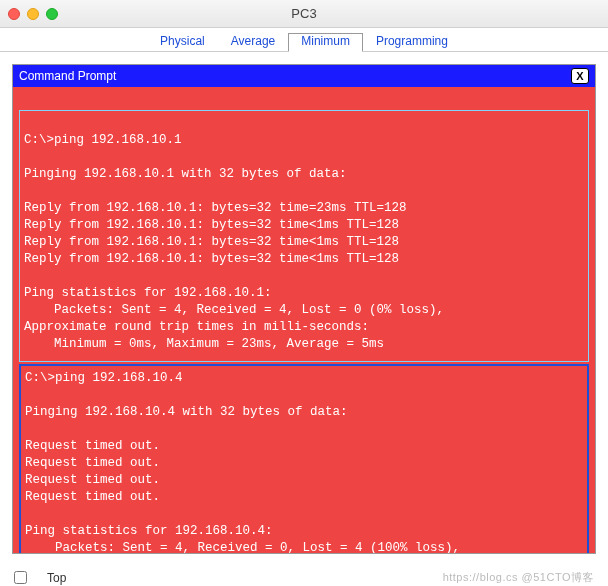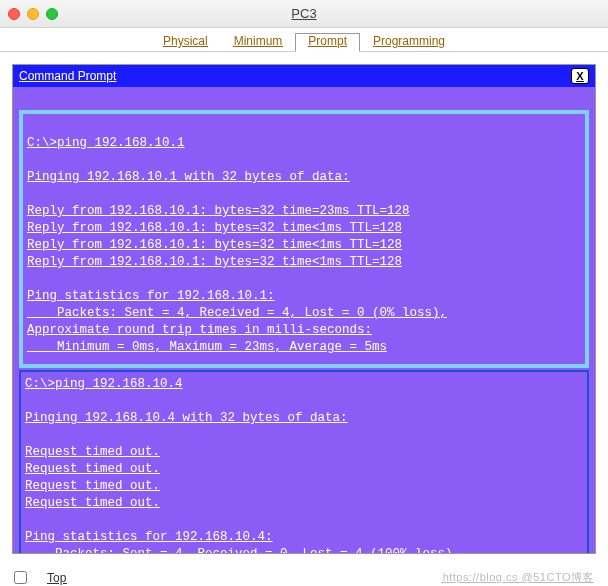--- a/index.html
+++ b/index.html
@@ -1,54 +1,54 @@
 <!DOCTYPE html>
 <html><head>
 <meta charset="utf-8">
 <style>
-  * { margin: 0; padding: 0; box-sizing: border-box; text-decoration: underline; }
+  * { margin: 0; padding: 0; box-sizing: border-box; }
   body { width: 608px; height: 586px; font-family: -apple-system, BlinkMacSystemFont, "Segoe UI", sans-serif; background: #fff; overflow: hidden; }
   .titlebar { height: 28px; background: linear-gradient(#f6f6f6,#e8e8e8); border-bottom: 1px solid #d0d0d0; display: flex; align-items: center; padding: 0 8px; position: relative; }
   .traffic { display: flex; gap: 7px; }
   .dot { width: 12px; height: 12px; border-radius: 50%; }
   .dot.red { background: #ff5f57; border: 0.5px solid #e2463f;}
   .dot.yellow { background: #febc2e; border:0.5px solid #e1a116;}
   .dot.green { background: #28c840; border:0.5px solid #1aab29;}
   .titlebar .title { position: absolute; left: 0; right: 0; text-align: center; font-size: 13px; color: #444; }
   .tabs { display: flex; justify-content: center; gap: 0; border-bottom: 1px solid #ccc; background: #fff; height: 24px; align-items: flex-end;}
-  .tab { padding: 0 12px 3px 12px; font-size: 12px; color: #a16207; border: 1px solid transparent; border-bottom: none; cursor: pointer;}
+  .tab { padding: 0 12px 3px 12px; font-size: 12px; color: #1d4ed8; border: 1px solid transparent; border-bottom: none; cursor: pointer;}
   .tab.active { border: 1px solid #999; border-bottom: 1px solid #fff; margin-bottom: -1px; background: #fff;}
   .content-area { padding: 12px; }
-  .panel { border: 1px solid #999; background: #8b5cf6; height: 490px; display: flex; flex-direction: column;}
+  .panel { border: 1px solid #999; background: #ef4444; height: 490px; display: flex; flex-direction: column;}
   .panel-header { background: #1b1bff; color: #fff; font-size: 12px; padding: 3px 6px; display: flex; justify-content: space-between; align-items: center;}
   .close-x { background: #fff; color: #000; border: 1px solid #000; font-size: 11px; font-weight: bold; width: 18px; height: 16px; display: flex; align-items: center; justify-content: center; border-radius: 3px; cursor: pointer;}
   .terminal { flex: 1; padding: 6px 6px; color: #fff; font-family: "Courier New", monospace; font-size: 12.5px; line-height: 17px; white-space: pre; overflow: hidden; }
-  .box-red { border: 4px solid #7dd3fc; padding: 4px 4px 8px 4px; margin-bottom: 2px; }
+  .box-red { border: 1px solid #7dd3fc; padding: 4px 4px 8px 4px; margin-bottom: 2px; }
   .box-yellow { border: 2px solid #1d4ed8; padding: 4px 16px 8px 4px; margin-bottom: 2px;}
   .footer { display: flex; align-items: center; gap: 6px; padding: 4px 14px; font-size: 12px; color: #333; justify-content: space-between;}
   .footer-left { display:flex; align-items:center; gap:20px;}
   .watermark { color: #bbb; font-size: 11px; letter-spacing: 0.5px;}
   input[type=checkbox]{ width:13px; height:13px;}
 </style>
 </head>
 <body>
 
 <div class="titlebar">
   <div class="traffic">
     <div class="dot red"></div>
     <div class="dot yellow"></div>
     <div class="dot green"></div>
   </div>
   <div class="title">PC3</div>
 </div>
 
 <div class="tabs">
   <div class="tab">Physical</div>
-  <div class="tab">Minimum</div>
-  <div class="tab active">Prompt</div>
+  <div class="tab">Average</div>
+  <div class="tab active">Minimum</div>
   <div class="tab">Programming</div>
 </div>
 
 <div class="content-area">
   <div class="panel">
     <div class="panel-header">
       <span>Command Prompt</span>
       <span class="close-x">X</span>
     </div>
     <div class="terminal">

